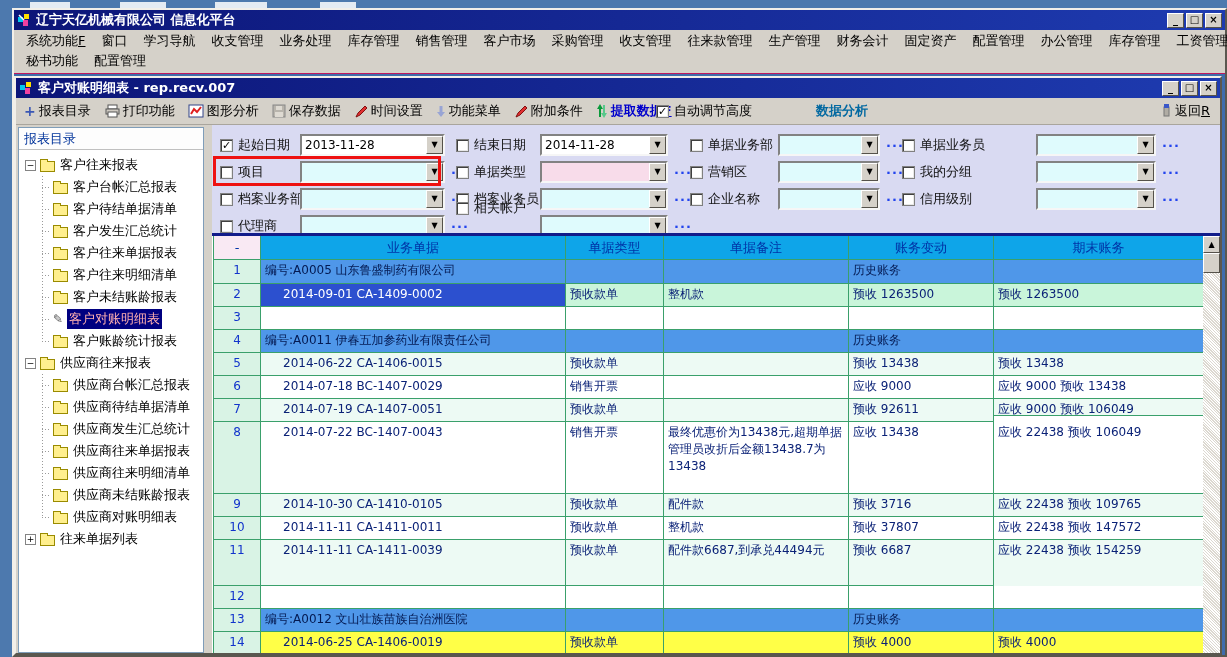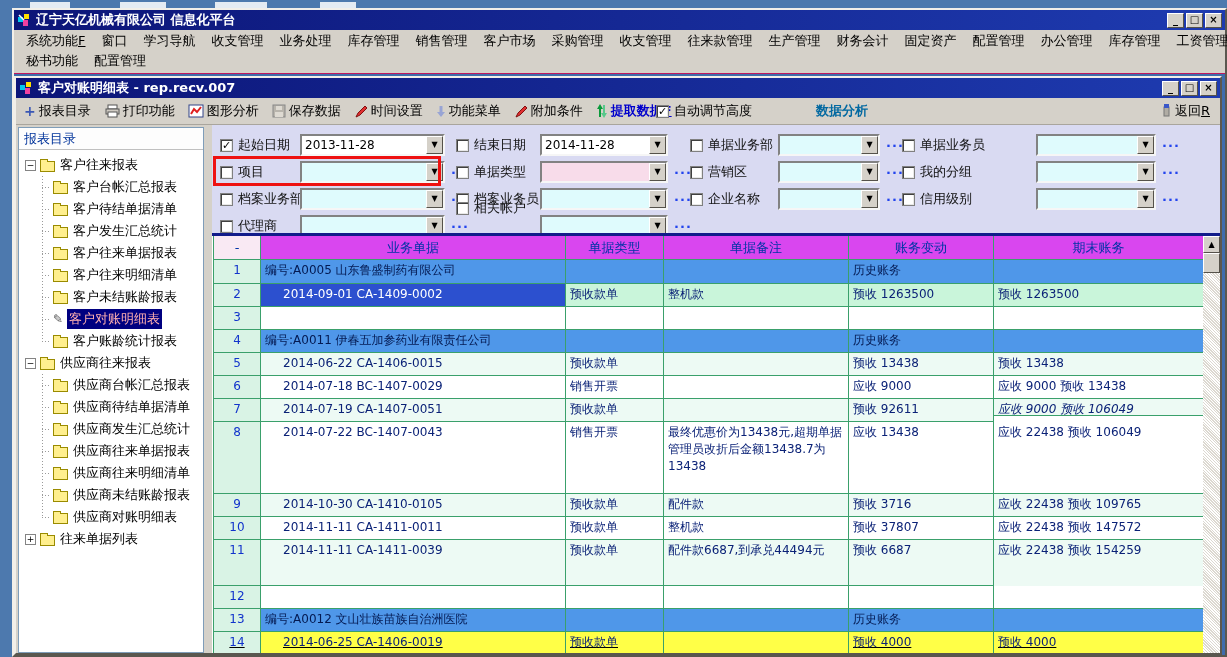--- a/index.html
+++ b/index.html
@@ -88,21 +88,21 @@
     border:3px solid #ee1111; pointer-events:none; }
 
   
   #tablewrap { position:absolute; left:0; top:108px; right:0; bottom:0;
     border-top:3px solid #121c8a; background:#fff; overflow:hidden; }
   #grid { position:absolute; left:1px; top:0; width:990px; bottom:0; border-left:1px solid #3aa06b; }
   .trow { display:flex; width:990px; }
   .cell { border-right:1px solid #3aa06b; border-bottom:1px solid #3aa06b; overflow:hidden;
     font-size:12px; color:#0b2277; padding:2px 4px; line-height:17px; }
   .rownum { text-align:center; color:#1133cc; background:#d9f3e5; flex:none; }
-  .hdr { background:#d946ef; color:#0033a6; text-align:center; font-size:13px; padding-top:3px; }
+  .hdr { background:#0ea5e9; color:#0033a6; text-align:center; font-size:13px; padding-top:3px; }
   .hdr0 { background:#f9e9f3; }
   .bg-white  { background:#fff; }
   .bg-mint   { background:#edfaf4; }
   .bg-green  { background:#c9f5da; }
   .bg-yellow { background:#ffff47; }
   .bg-group  { background:#4f97e9; color:#041a52; }
   .bg-sel    { background:#2c50cf; color:#fff; }
   .c0-data { padding-left:22px; }
 
   
@@ -538,21 +538,21 @@
                   <span class="cell bg-white" style="width: 185px; height: 23px;"></span>
                   <span class="cell bg-white" style="width: 145px; height: 23px;">应收 9000</span>
                   <span class="cell bg-white" style="width: 210px; height: 23px;">应收 9000  预收 13438</span>
                 </div>
                 <div class="trow" style="height: 23px;">
                   <span class="cell rownum" style="width: 47px; height: 23px;">7</span>
                   <span class="cell bg-mint c0-data" style="width: 305px; height: 23px;">2014-07-19 CA-1407-0051</span>
                   <span class="cell bg-mint" style="width: 98px; height: 23px;">预收款单</span>
                   <span class="cell bg-mint" style="width: 185px; height: 23px;"></span>
                   <span class="cell bg-mint" style="width: 145px; height: 23px;">预收 92611</span>
-                  <span class="cell bg-mint" style="width: 210px; height: 17px; font-style: italic;">应收 9000  预收 106049</span>
+                  <span class="cell bg-mint" style="width: 210px; height: 17px;">应收 9000  预收 106049</span>
                 </div>
                 <div class="trow" style="height: 72px;">
                   <span class="cell rownum" style="width: 47px; height: 72px;">8</span>
                   <span class="cell bg-white c0-data" style="width: 305px; height: 72px;">2014-07-22 BC-1407-0043</span>
                   <span class="cell bg-white" style="width: 98px; height: 72px;">销售开票</span>
                   <span class="cell bg-white" style="width: 185px; height: 72px;">最终优惠价为13438元,超期单据管理员改折后金额13438.7为13438</span>
                   <span class="cell bg-white" style="width: 145px; height: 72px;">应收 13438</span>
                   <span class="cell bg-white" style="width: 210px; height: 72px;">应收 22438  预收 106049</span>
                 </div>
                 <div class="trow" style="height: 23px;">
@@ -588,21 +588,21 @@
                   <span class="cell bg-white" style="width: 210px; height: 23px;"></span>
                 </div>
                 <div class="trow" style="height: 23px;">
                   <span class="cell rownum" style="width: 47px; height: 23px;">13</span>
                   <span class="cell bg-group" style="width: 305px; height: 23px;">编号:A0012  文山壮族苗族自治洲医院</span>
                   <span class="cell bg-group" style="width: 98px; height: 23px;"></span>
                   <span class="cell bg-group" style="width: 185px; height: 23px;"></span>
                   <span class="cell bg-group" style="width: 145px; height: 23px;">历史账务</span>
                   <span class="cell bg-group" style="width: 210px; height: 23px;"></span>
                 </div>
-                <div class="trow" style="height: 26px; text-decoration: underline;">
+                <div class="trow" style="height: 26px;">
                   <span class="cell rownum" style="width: 47px; height: 26px;">14</span>
                   <span class="cell bg-yellow c0-data" style="width: 305px; height: 26px;">2014-06-25 CA-1406-0019</span>
                   <span class="cell bg-yellow" style="width: 98px; height: 26px;">预收款单</span>
                   <span class="cell bg-yellow" style="width: 185px; height: 26px;"></span>
                   <span class="cell bg-yellow" style="width: 145px; height: 26px;">预收 4000</span>
                   <span class="cell bg-yellow" style="width: 210px; height: 26px;">预收 4000</span>
                 </div>
               </div>
           </div>
           <div id="vscroll">

